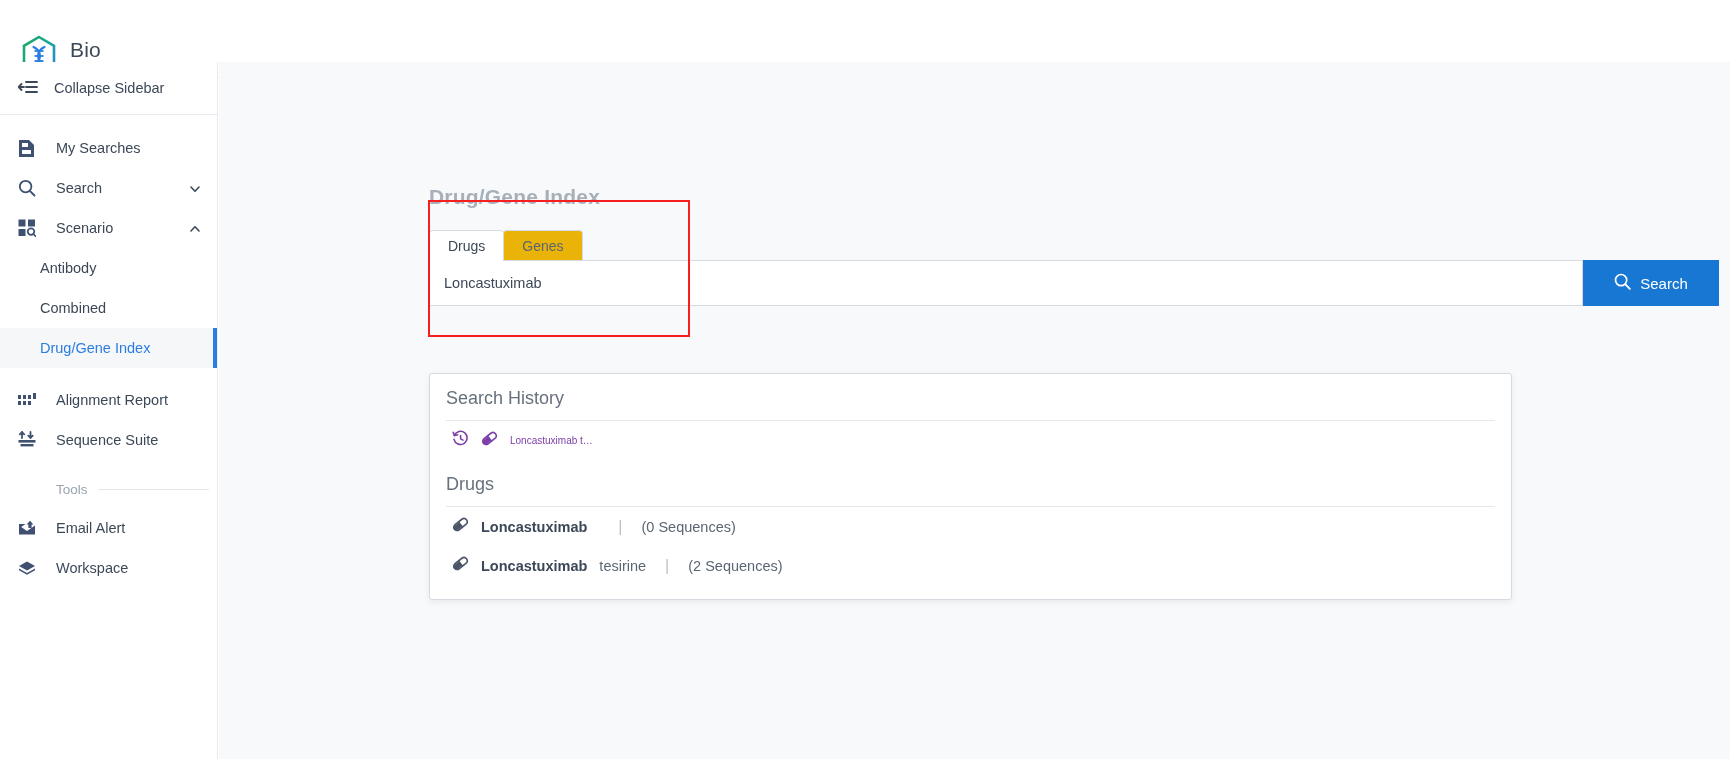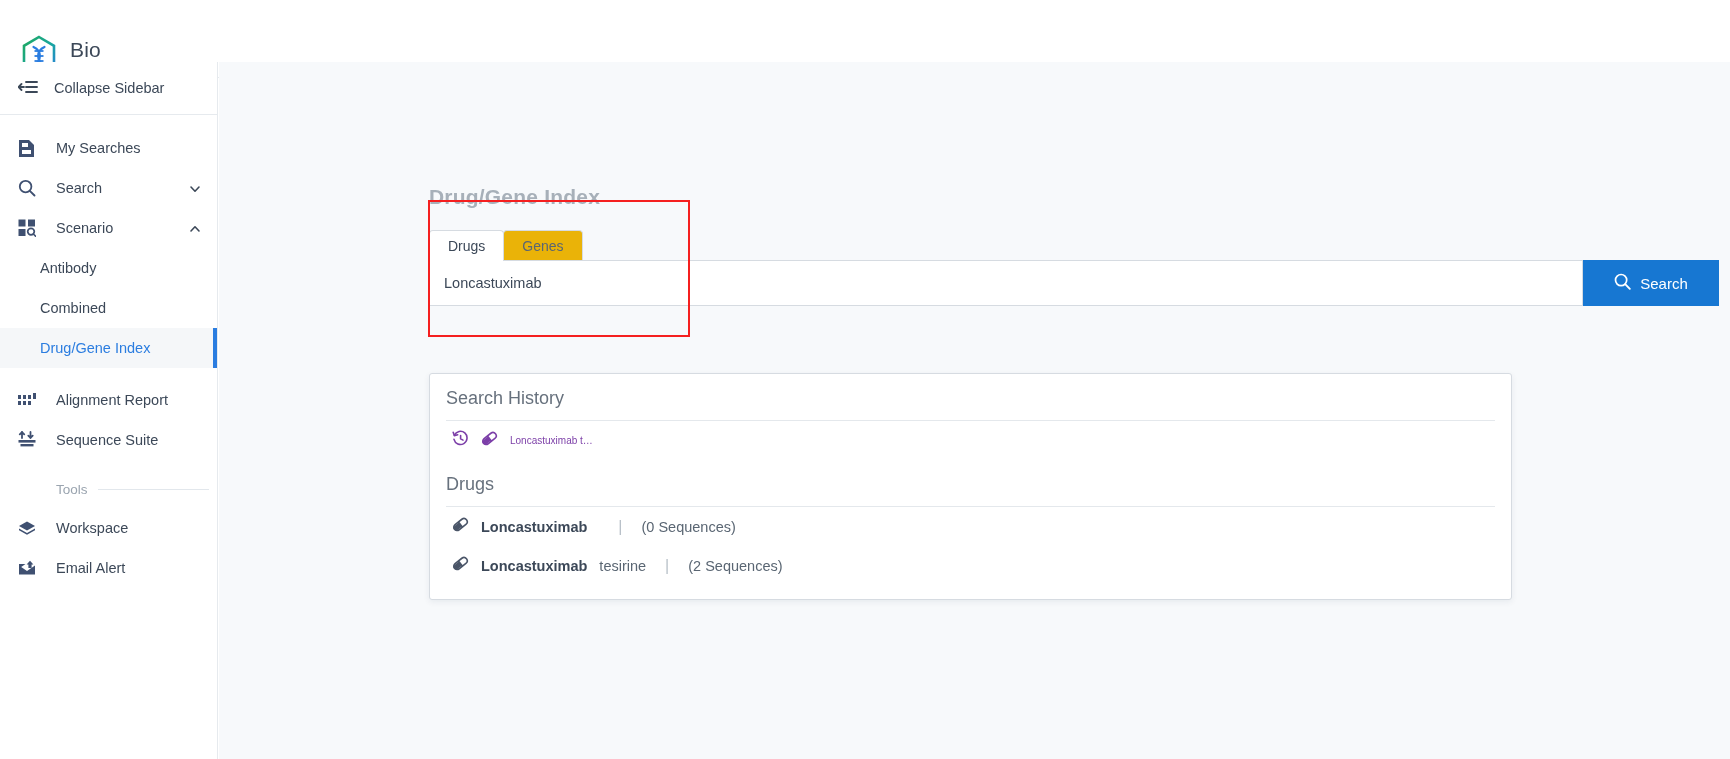--- a/index.html
+++ b/index.html
@@ -267,36 +267,36 @@
       </div>
 
       <div class="section-head">
         <span class="t">Tools</span>
         <span class="rule"></span>
       </div>
 
       <div class="nav-item">
         <span class="ico">
           <svg width="18" height="16" viewBox="0 0 18 16">
-            <path d="M9 1.5 L17 6 L9 10.5 L1 6 Z" fill="#3f5071"></path>
-            <path d="M1 8.6 L9 13.1 L17 8.6 L17 10.2 L9 14.7 L1 10.2 Z" fill="#3f5071"></path>
-          </svg>
-        </span>
-        <span class="lbl">Workspace</span>
-      </div>
-
-      <div class="nav-item">
-        <span class="ico">
-          <svg width="18" height="16" viewBox="0 0 18 16">
             <path d="M1 5.5 L1 14.5 L17 14.5 L17 5.5 L9 11 Z" fill="#3f5071"></path>
             <path d="M1 4 L7.5 4 L1 8.5 Z" fill="#3f5071"></path>
             <path d="M12 0.8 L15.4 4.4 L13.6 4.4 L13.6 8 L10.4 8 L10.4 4.4 L8.6 4.4 Z" fill="#3f5071"></path>
           </svg>
         </span>
         <span class="lbl">Email Alert</span>
+      </div>
+
+      <div class="nav-item">
+        <span class="ico">
+          <svg width="18" height="16" viewBox="0 0 18 16">
+            <path d="M9 1.5 L17 6 L9 10.5 L1 6 Z" fill="#3f5071"></path>
+            <path d="M1 8.6 L9 13.1 L17 8.6 L17 10.2 L9 14.7 L1 10.2 Z" fill="#3f5071"></path>
+          </svg>
+        </span>
+        <span class="lbl">Workspace</span>
       </div>
 
     </div>
   </div>
 
   <div id="main">
 
     <div id="search-block">
 
       <div id="panel-title">Drug/Gene Index</div>

